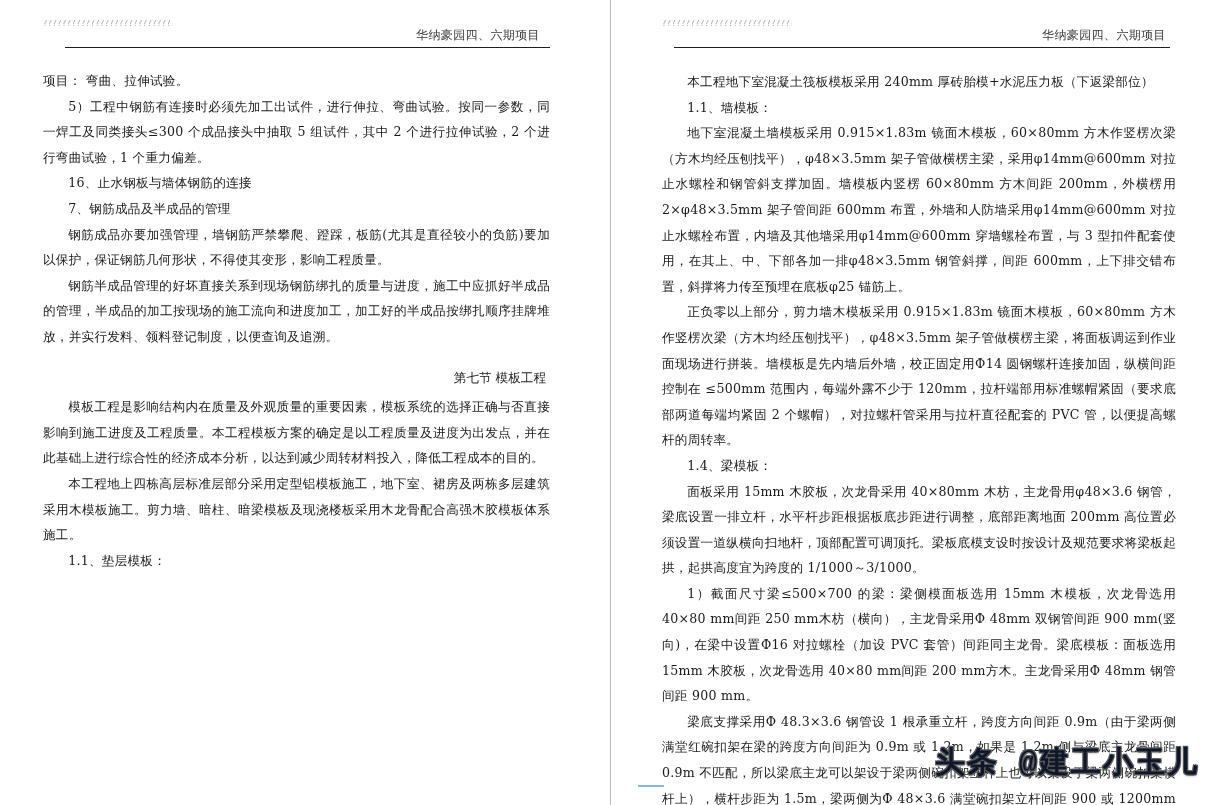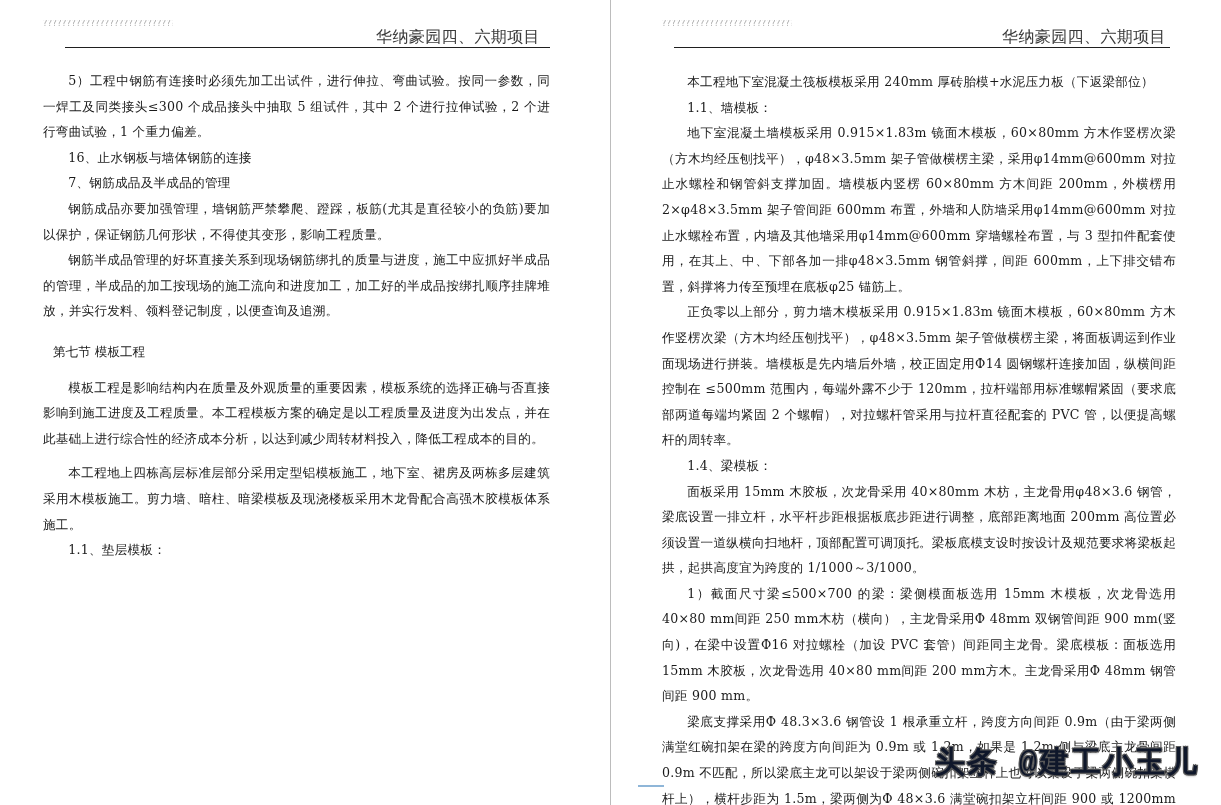--- a/index.html
+++ b/index.html
@@ -59,21 +59,21 @@
     color: #a9a9a9;
     overflow: hidden;
     word-break: break-all;
     white-space: normal;
     user-select: none;
   }
   .header-title {
     position: absolute;
     right: 10px;
     top: 9px;
-    font-size: 16px;
+    font-size: 12px;
     color: #3a3a3a;
     letter-spacing: 0.4px;
     font-family: "DejaVu Serif", "Liberation Serif", serif;
   }
   .header-rule {
     position: absolute;
     left: 22px;
     right: 0;
     top: 29px;
     height: 0;
@@ -92,24 +92,25 @@
   p.para {
     margin: 0;
     text-align: justify;
     text-justify: inter-ideograph;
     text-indent: 2em;
     letter-spacing: 0.02em;
   }
   p.noindent { text-indent: 0; }
   p.heading {
     text-indent: 0;
-    margin: 10px;
+    margin: 4px;
+    text-align: right;
   }
   p.gap-before { margin-top: 15px; }
-  p.gap-before-sm { margin-top: 9px; }
+  p.gap-before-sm { margin-top: 0; }
 
   
   .watermark {
     position: absolute;
     right: 22px;
     bottom: 22px;
     font-family: Liberation Mono, monospace;
     font-size: 30px;
     font-weight: bold;
     color: #0f172a;
@@ -144,20 +145,21 @@
 
   <div class="page page-left">
 
     <div class="page-header">
       <div class="header-logo">????????????????????????????????????????????????</div>
       <div class="header-title">华纳豪园四、六期项目</div>
       <div class="header-rule"></div>
     </div>
 
     <div class="body">
+      <p class="para noindent">项目： 弯曲、拉伸试验。</p>
       <p class="para">5）工程中钢筋有连接时必须先加工出试件，进行伸拉、弯曲试验。按同一参数，同一焊工及同类接头≤300 个成品接头中抽取 5 组试件，其中 2 个进行拉伸试验，2 个进行弯曲试验，1 个重力偏差。</p>
       <p class="para">16、止水钢板与墙体钢筋的连接</p>
       <p class="para">7、钢筋成品及半成品的管理</p>
       <p class="para">钢筋成品亦要加强管理，墙钢筋严禁攀爬、蹬踩，板筋(尤其是直径较小的负筋)要加以保护，保证钢筋几何形状，不得使其变形，影响工程质量。</p>
       <p class="para">钢筋半成品管理的好坏直接关系到现场钢筋绑扎的质量与进度，施工中应抓好半成品的管理，半成品的加工按现场的施工流向和进度加工，加工好的半成品按绑扎顺序挂牌堆放，并实行发料、领料登记制度，以便查询及追溯。</p>
       <p class="heading gap-before">第七节 模板工程</p>
       <p class="para">模板工程是影响结构内在质量及外观质量的重要因素，模板系统的选择正确与否直接影响到施工进度及工程质量。本工程模板方案的确定是以工程质量及进度为出发点，并在此基础上进行综合性的经济成本分析，以达到减少周转材料投入，降低工程成本的目的。</p>
       <p class="para gap-before-sm">本工程地上四栋高层标准层部分采用定型铝模板施工，地下室、裙房及两栋多层建筑采用木模板施工。剪力墙、暗柱、暗梁模板及现浇楼板采用木龙骨配合高强木胶模板体系施工。</p>
       <p class="para">1.1、垫层模板：</p>
 

